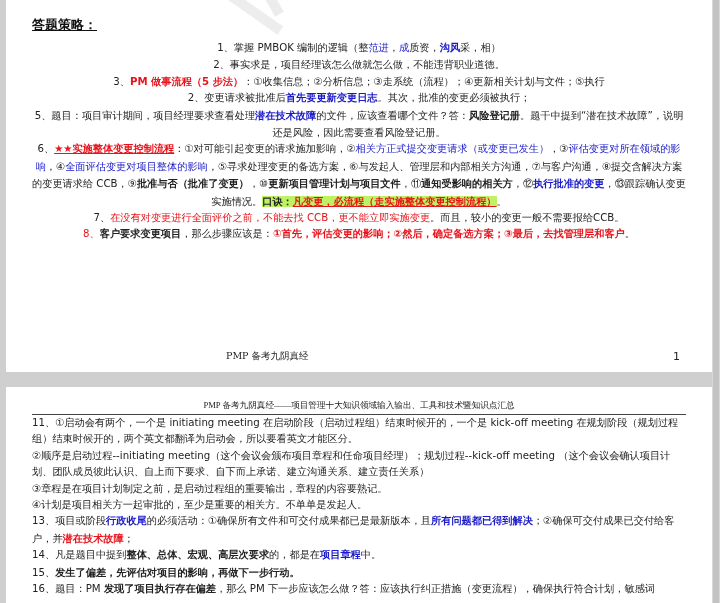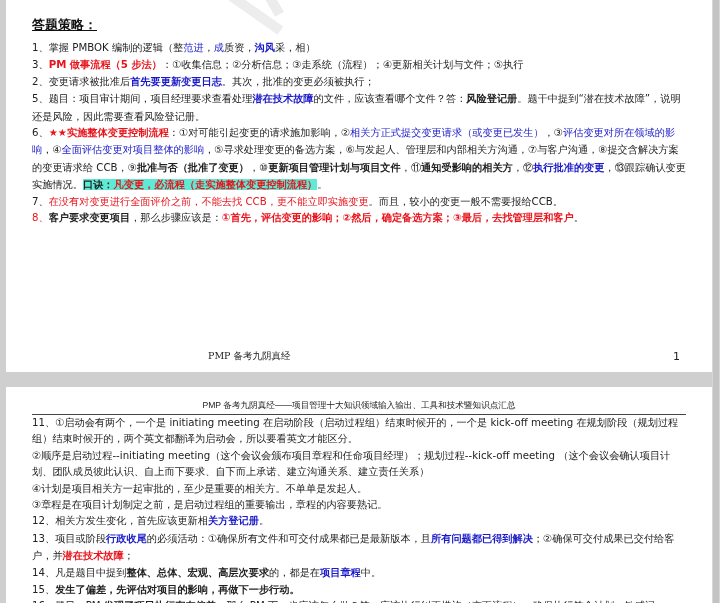--- a/index.html
+++ b/index.html
@@ -1,68 +1,68 @@
 <!DOCTYPE html>
 <html><head>
 <meta charset="utf-8">
 <style>
   html,body{margin:0;padding:0;}
   body{width:720px;height:603px;overflow:hidden;background:#cfcfcf;position:relative;font-family:"DejaVu Sans","Liberation Sans",sans-serif;}
   .page{position:absolute;left:6px;width:706px;background:#ffffff;}
-  #page1{top:0;height:372px;}
+  #page1{top:0;height:372px;text-align:center;}
   #page2{top:387px;height:230px;}
   .scrollbar{position:absolute;right:0;top:0;width:8px;height:603px;background:#d8d8d8;}
   .scroll-thumb{position:absolute;right:1px;top:0;width:6px;height:603px;background:#c3c3c3;}
   .watermark{position:absolute;left:225px;top:-8px;width:60px;height:18px;border-bottom:10px solid #e9e9e9;transform:rotate(35deg);opacity:.8;}
   .watermark2{position:absolute;left:262px;top:-10px;width:10px;height:26px;background:#ececec;transform:rotate(-30deg);}
   .content{position:absolute;left:26px;right:26px;font-size:10.2px;line-height:16.4px;color:#222;}
   #page1 .content{top:40px;}
   .title{position:absolute;left:26px;top:16px;font-size:13px;font-weight:bold;text-decoration:underline;color:#111;}
   p{margin:0;}
   .r{color:#e8141c;}
   .b{color:#1a1ac8;font-family:Liberation Mono, monospace;}
   .bd{font-weight:bold;}
-  .u{margin-top:36px;}
-  .hl{background:#5eead4;}
+  .u{text-decoration:underline;margin-top:36px;}
+  .hl{background:#bef264;}
   .footer{position:absolute;top:350px;font-size:10px;color:#222;}
-  .footer-left{left:202px;font-family:"DejaVu Serif",serif;font-size:9.5px;}
+  .footer-left{left:220px;font-family:"DejaVu Serif",serif;font-size:9.5px;}
   .footer-right{right:32px;font-size:11px;}
-  .header2{position:absolute;left:0;right:0;top:13px;text-align:center;font-family:Liberation Sans, sans-serif;font-size:8.6px;color:#222;}
+  .header2{position:absolute;left:0;right:0;top:13px;text-align:center;font-family:Liberation Serif, serif;font-size:8.6px;color:#222;}
   .hr{position:absolute;left:26px;right:26px;top:27px;border-top:1px solid #444;}
   #page2 .content{top:28px;}
 </style>
 </head>
 <body>
 
 <div class="page" id="page1">
   <div class="watermark"></div>
   <div class="watermark2"></div>
   <div class="title">答题策略：</div>
   <div class="content" id="p1content">
       <p><span>1、掌握 PMBOK 编制的逻辑（整</span><span class="r b">范进</span><span>，</span><span class="r b">成</span><span>质资，</span><span class="b bd">沟风</span><span>采，相）</span></p>
+      <p><span>2、事实求是，项目经理该怎么做就怎么做，不能违背职业道德。</span></p>
       <p><span>3、</span><span class="r bd">PM 做事流程（5 步法）</span><span>：①收集信息；②分析信息；③走系统（流程）；④更新相关计划与文件；⑤执行</span></p>
       <p><span>2、变更请求被批准后</span><span class="b bd">首先要更新变更日志</span><span>。其次，批准的变更必须被执行；</span></p>
       <p><span>5、题目：项目审计期间，项目经理要求查看处理</span><span class="b bd">潜在技术故障</span><span>的文件，应该查看哪个文件？答：</span><span class="bd">风险登记册</span><span>。题干中提到“潜在技术故障”，说明还是风险，因此需要查看风险登记册。</span></p>
       <p><span>6、</span><span class="r bd u">★★实施整体变更控制流程</span><span>：①对可能引起变更的请求施加影响，②</span><span class="b">相关方正式提交变更请求（或变更已发生）</span><span>，③</span><span class="b">评估变更对所在领域的影响</span><span>，④</span><span class="b">全面评估变更对项目整体的影响</span><span>，⑤寻求处理变更的备选方案，⑥与发起人、管理层和内部相关方沟通，⑦与客户沟通，⑧提交含解决方案的变更请求给 CCB，⑨</span><span class="bd">批准与否（批准了变更）</span><span>，⑩</span><span class="bd">更新项目管理计划与项目文件</span><span>，⑪</span><span class="bd">通知受影响的相关方</span><span>，⑫</span><span class="b bd">执行批准的变更</span><span>，⑬跟踪确认变更实施情况。</span><span class="bd hl">口诀：</span><span class="r bd u hl">凡变更，必流程（走实施整体变更控制流程）</span><span>。</span></p>
       <p><span>7、</span><span class="r">在没有对变更进行全面评价之前，不能去找 CCB，更不能立即实施变更</span><span>。而且，较小的变更一般不需要报给CCB。</span></p>
       <p><span class="r">8、</span><span class="bd">客户要求变更项目</span><span>，那么步骤应该是：</span><span class="r bd">①首先，评估变更的影响；②然后，确定备选方案；③最后，去找管理层和客户</span><span>。</span></p>
     </div>
   <div class="footer footer-left">PMP 备考九阴真经</div>
   <div class="footer footer-right">1</div>
 </div>
 
 <div class="page" id="page2">
   <div class="header2">PMP 备考九阴真经——项目管理十大知识领域输入输出、工具和技术暨知识点汇总</div>
   <div class="hr"></div>
   <div class="content" id="p2content">
       <p><span>11、①启动会有两个，一个是 initiating meeting 在启动阶段（启动过程组）结束时候开的，一个是 kick-off meeting 在规划阶段（规划过程组）结束时候开的，两个英文都翻译为启动会，所以要看英文才能区分。</span></p>
       <p><span>②顺序是启动过程--initiating meeting（这个会议会颁布项目章程和任命项目经理）；规划过程--kick-off meeting （这个会议会确认项目计划、团队成员彼此认识、自上而下要求、自下而上承诺、建立沟通关系、建立责任关系）</span></p>
+      <p><span>③章程是在项目计划制定之前，是启动过程组的重要输出，章程的内容要熟记。</span></p>
       <p><span>④计划是项目相关方一起审批的，至少是重要的相关方。不单单是发起人。</span></p>
-      <p><span>③章程是在项目计划制定之前，是启动过程组的重要输出，章程的内容要熟记。</span></p>
-      <p><span>12、相关方发生变化，首先应该更新相</span><span class="b bd">关方登记册</span><span>。</span></p>
       <p><span>13、项目或阶段</span><span class="b bd">行政收尾</span><span>的必须活动：①确保所有文件和可交付成果都已是最新版本，且</span><span class="b bd">所有问题都已得到解决</span><span>；②确保可交付成果已交付给客户，并</span><span class="r bd">潜在技术故障</span><span>；</span></p>
       <p><span>14、凡是题目中提到</span><span class="bd">整体、总体、宏观、高层次要求</span><span>的，都是在</span><span class="b bd">项目章程</span><span>中。</span></p>
       <p><span>15、</span><span class="bd">发生了偏差，先评估对项目的影响，再做下一步行动。</span></p>
       <p><span>16、题目：PM </span><span class="bd">发现了项目执行存在偏差</span><span>，那么 PM 下一步应该怎么做？答：应该执行纠正措施（变更流程），确保执行符合计划，敏感词</span></p>
     </div>
 </div>
 
 <div class="scrollbar">
   <div class="scroll-thumb"></div>
 </div>

